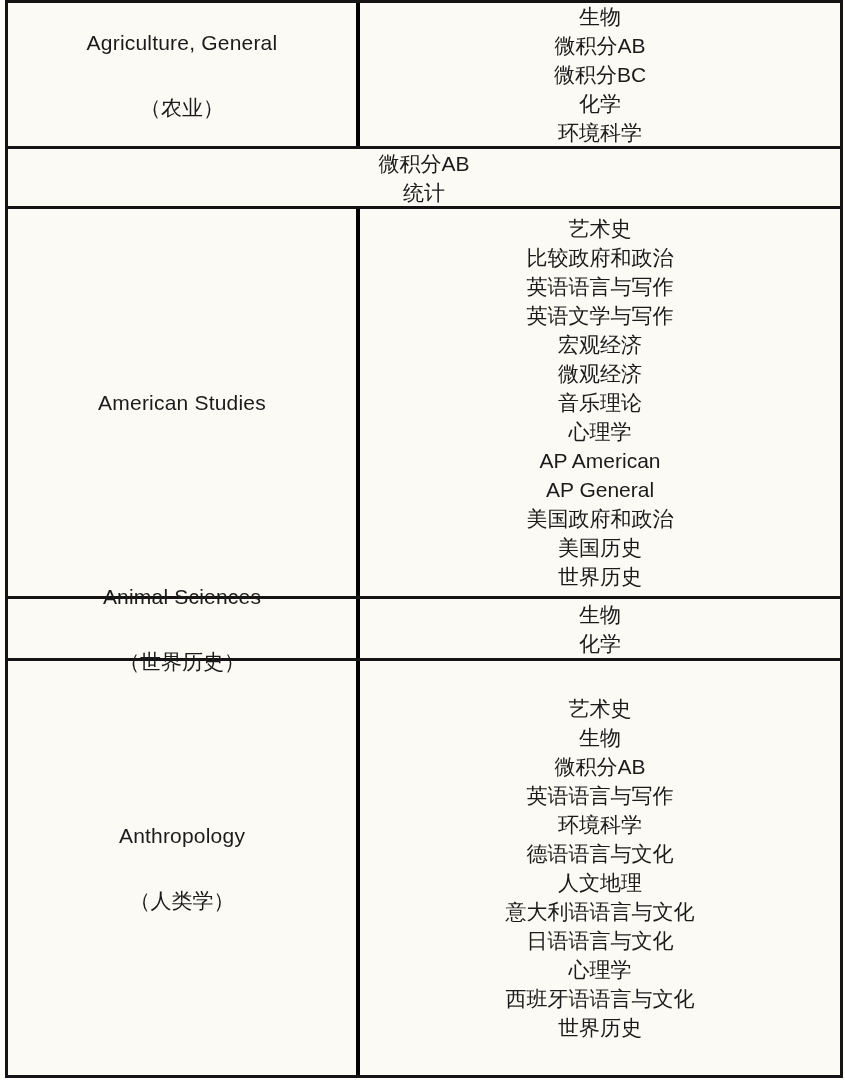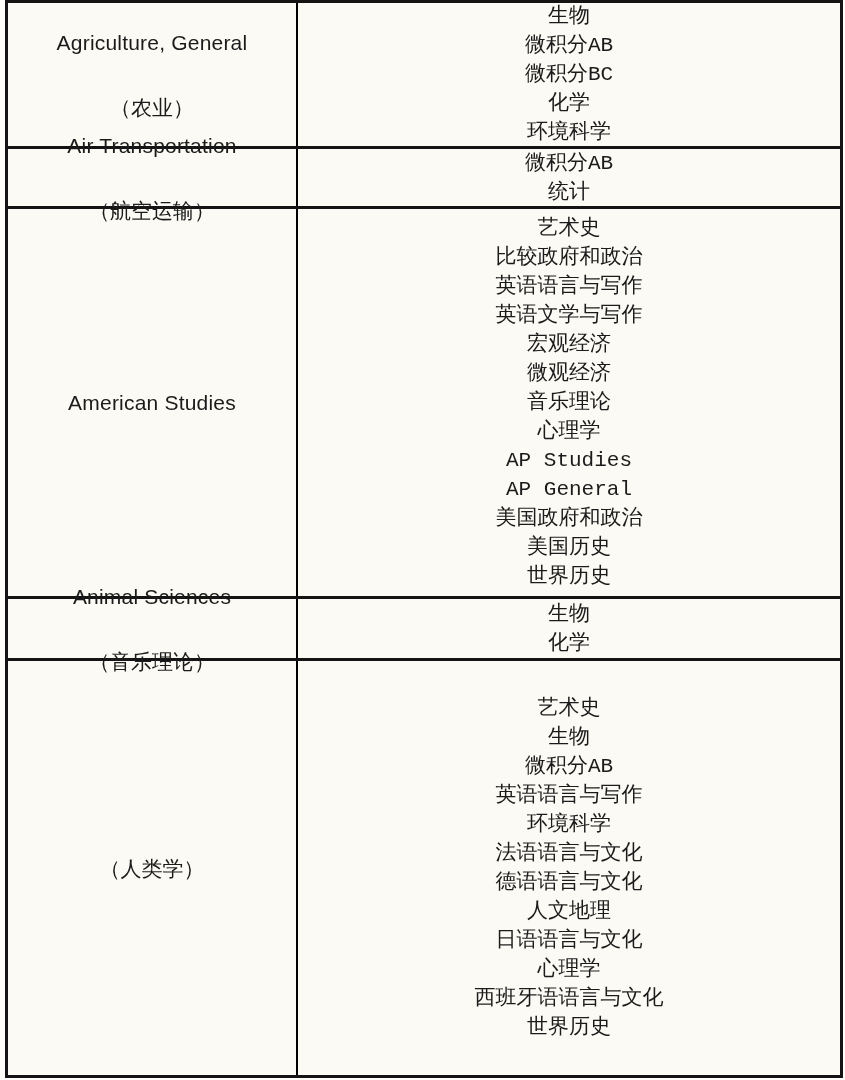--- a/index.html
+++ b/index.html
@@ -35,25 +35,25 @@
   .row-anthropology  { flex: 1; }
   .cell {
     box-sizing: border-box;
     display: flex;
     flex-direction: column;
     justify-content: center;
     align-items: center;
     text-align: center;
   }
   .cell-major {
-    width: 290px;
-    border-right: 2px solid #000000;
+    width: 352px;
+    border-right: 4px solid #000000;
     gap: 36px;
   }
-  .cell-courses { flex: 1; font-family: Liberation Mono, monospace; }
+  .cell-courses { flex: 1; }
   .line {
     font-size: 21px;
     line-height: 29px;
     white-space: nowrap;
   }
   .major-en { letter-spacing: 0.2px; }
 </style>
 </head>
 <body>
 
@@ -67,75 +67,72 @@
     <div class="cell cell-courses">
       <div class="line">生物</div>
       <div class="line">微积分AB</div>
       <div class="line">微积分BC</div>
       <div class="line">化学</div>
       <div class="line">环境科学</div>
     </div>
   </div>
 
   <div class="row row-air">
-    <div class="cell cell-major">
-      <div class="line major-en">Air Transportation</div>
-      <div class="line major-zh">（航空运输）</div>
-    </div>
     <div class="cell cell-courses">
       <div class="line">微积分AB</div>
       <div class="line">统计</div>
     </div>
   </div>
 
   <div class="row row-american">
     <div class="cell cell-major">
       <div class="line major-en">American Studies</div>
     </div>
     <div class="cell cell-courses">
       <div class="line">艺术史</div>
       <div class="line">比较政府和政治</div>
       <div class="line">英语语言与写作</div>
       <div class="line">英语文学与写作</div>
       <div class="line">宏观经济</div>
       <div class="line">微观经济</div>
       <div class="line">音乐理论</div>
       <div class="line">心理学</div>
-      <div class="line">AP Studies</div>
+      <div class="line">AP American</div>
       <div class="line">AP General</div>
       <div class="line">美国政府和政治</div>
       <div class="line">美国历史</div>
       <div class="line">世界历史</div>
     </div>
   </div>
 
   <div class="row row-animal">
     <div class="cell cell-major">
       <div class="line major-en">Animal Sciences</div>
-      <div class="line major-zh">（音乐理论）</div>
+      <div class="line major-zh">（世界历史）</div>
     </div>
     <div class="cell cell-courses">
       <div class="line">生物</div>
       <div class="line">化学</div>
     </div>
   </div>
 
   <div class="row row-anthropology">
     <div class="cell cell-major">
+      <div class="line major-en">Anthropology</div>
       <div class="line major-zh">（人类学）</div>
     </div>
     <div class="cell cell-courses">
       <div class="line">艺术史</div>
       <div class="line">生物</div>
       <div class="line">微积分AB</div>
       <div class="line">英语语言与写作</div>
       <div class="line">环境科学</div>
-      <div class="line">法语语言与文化</div>
       <div class="line">德语语言与文化</div>
       <div class="line">人文地理</div>
+      <div class="line">意大利语语言与文化</div>
       <div class="line">日语语言与文化</div>
       <div class="line">心理学</div>
       <div class="line">西班牙语语言与文化</div>
       <div class="line">世界历史</div>
     </div>
   </div>
 
 </div>
 
 </body></html>

